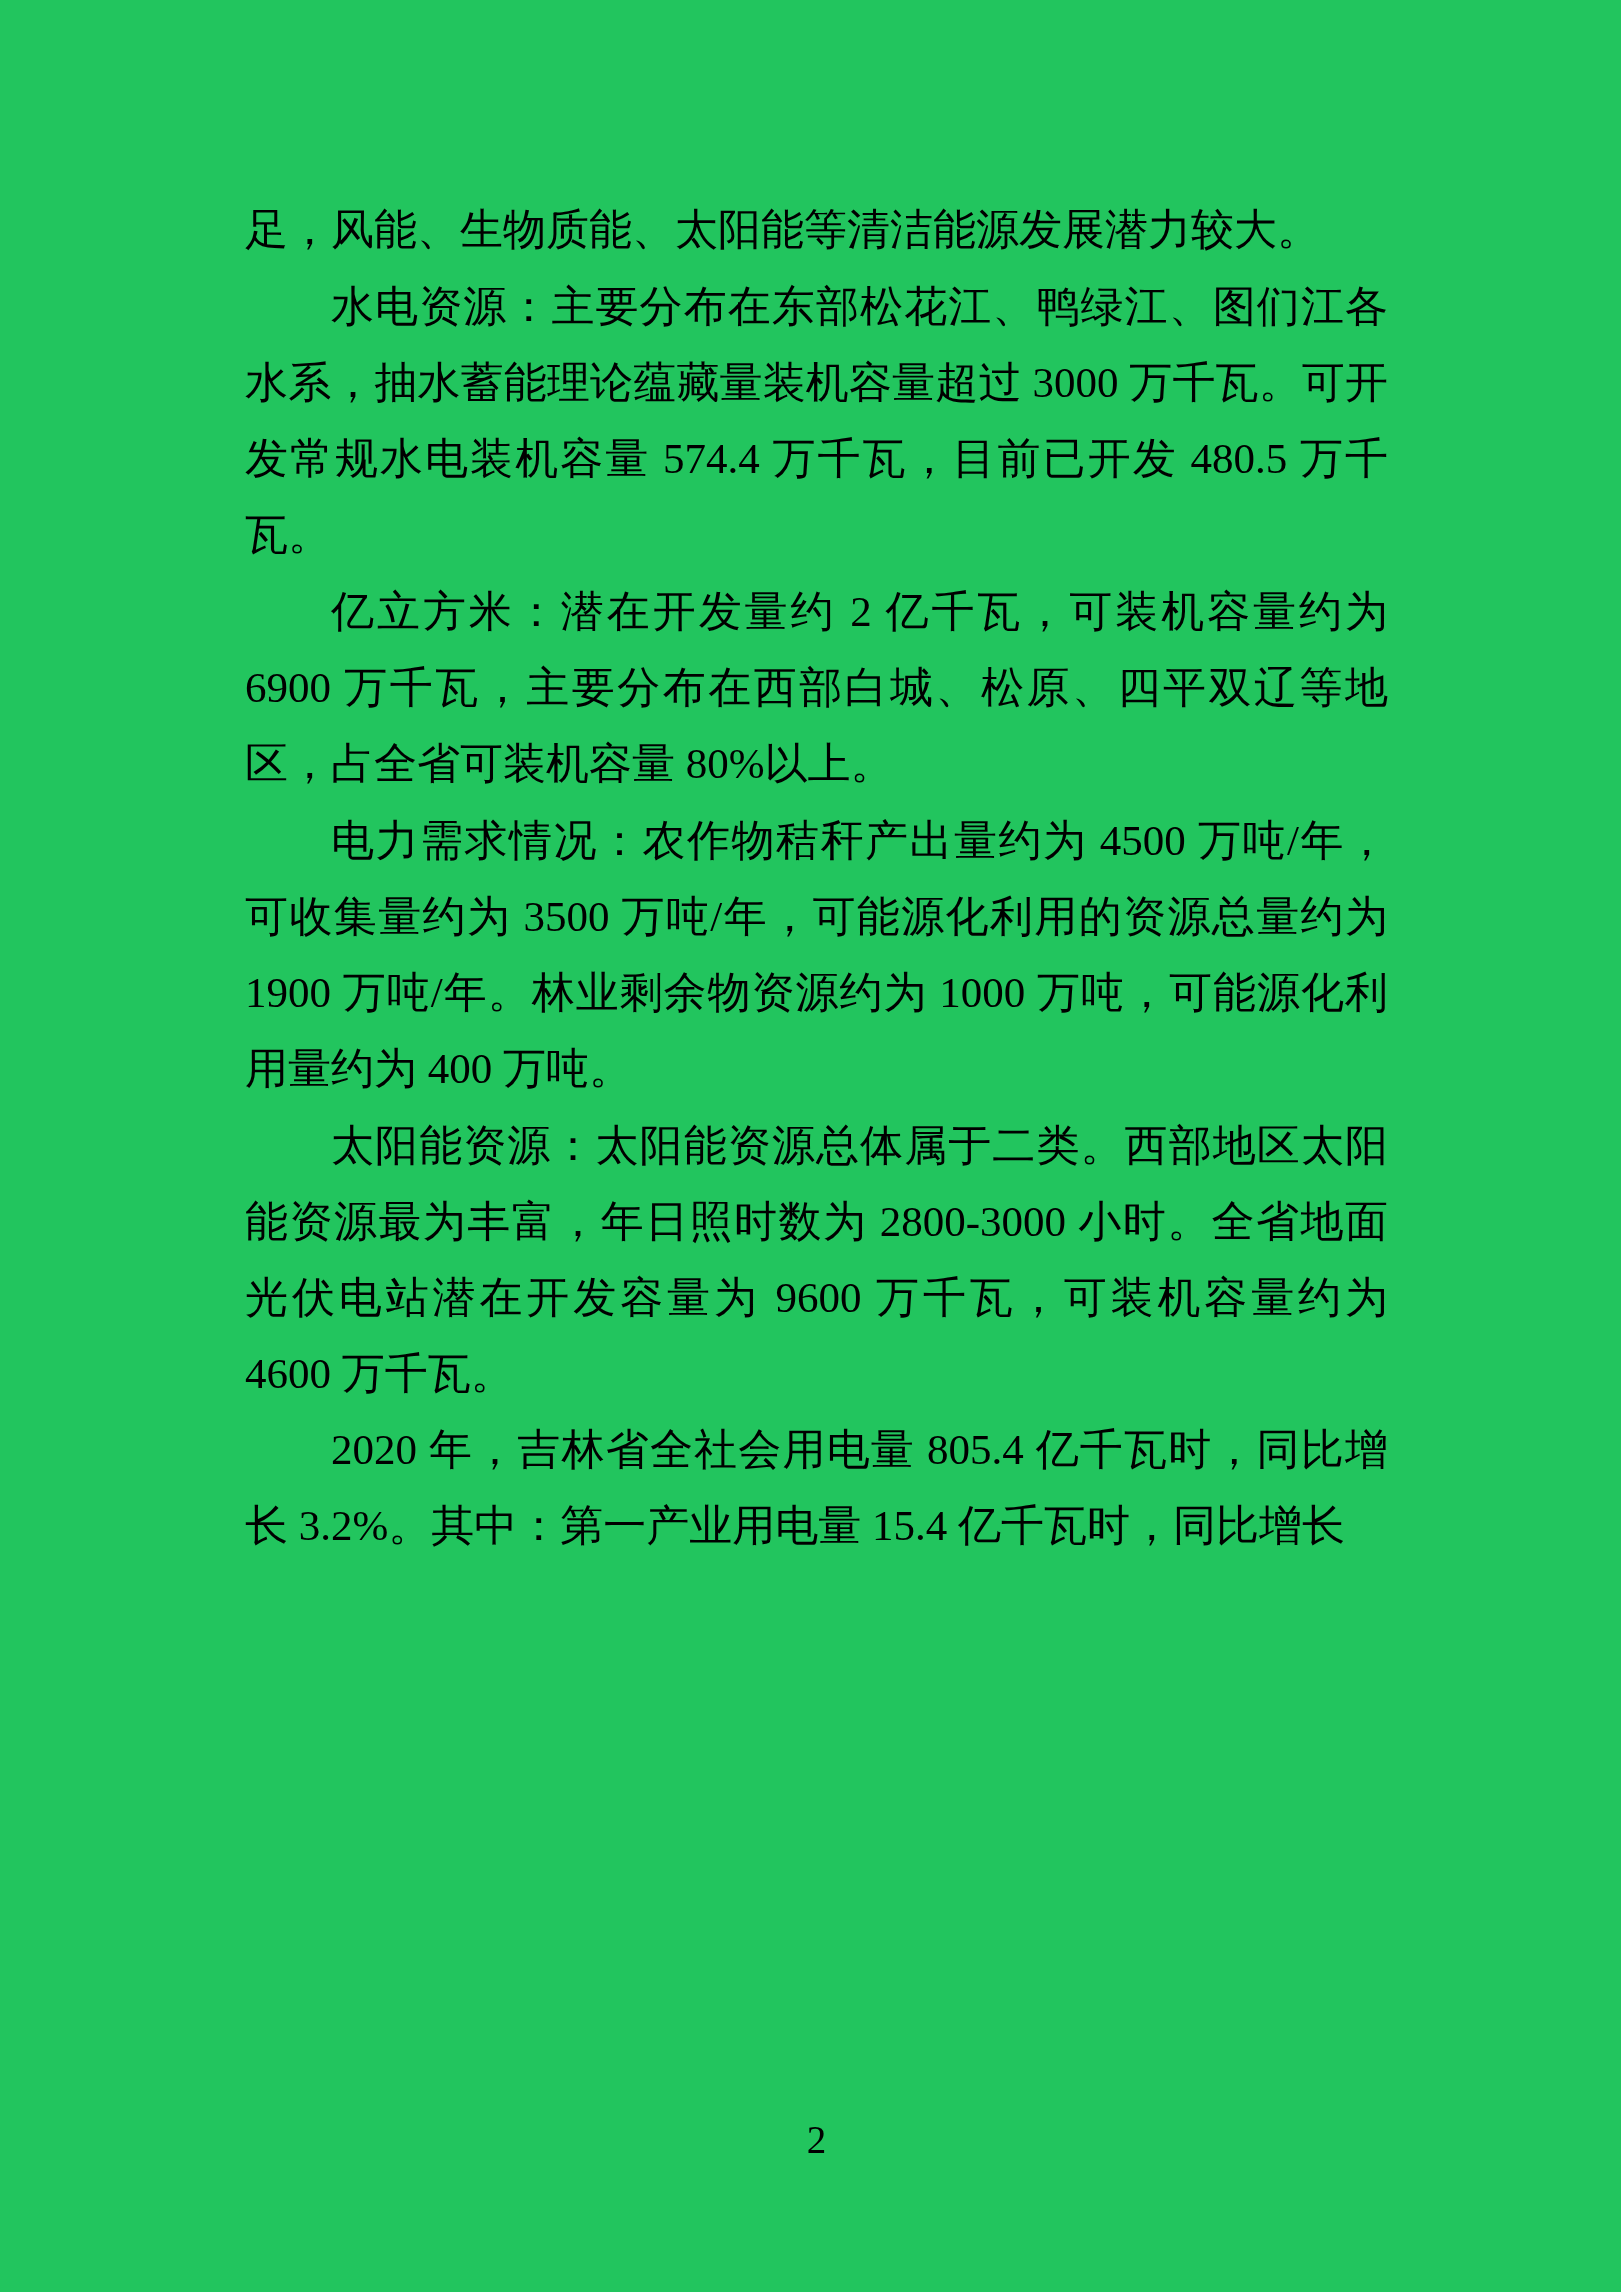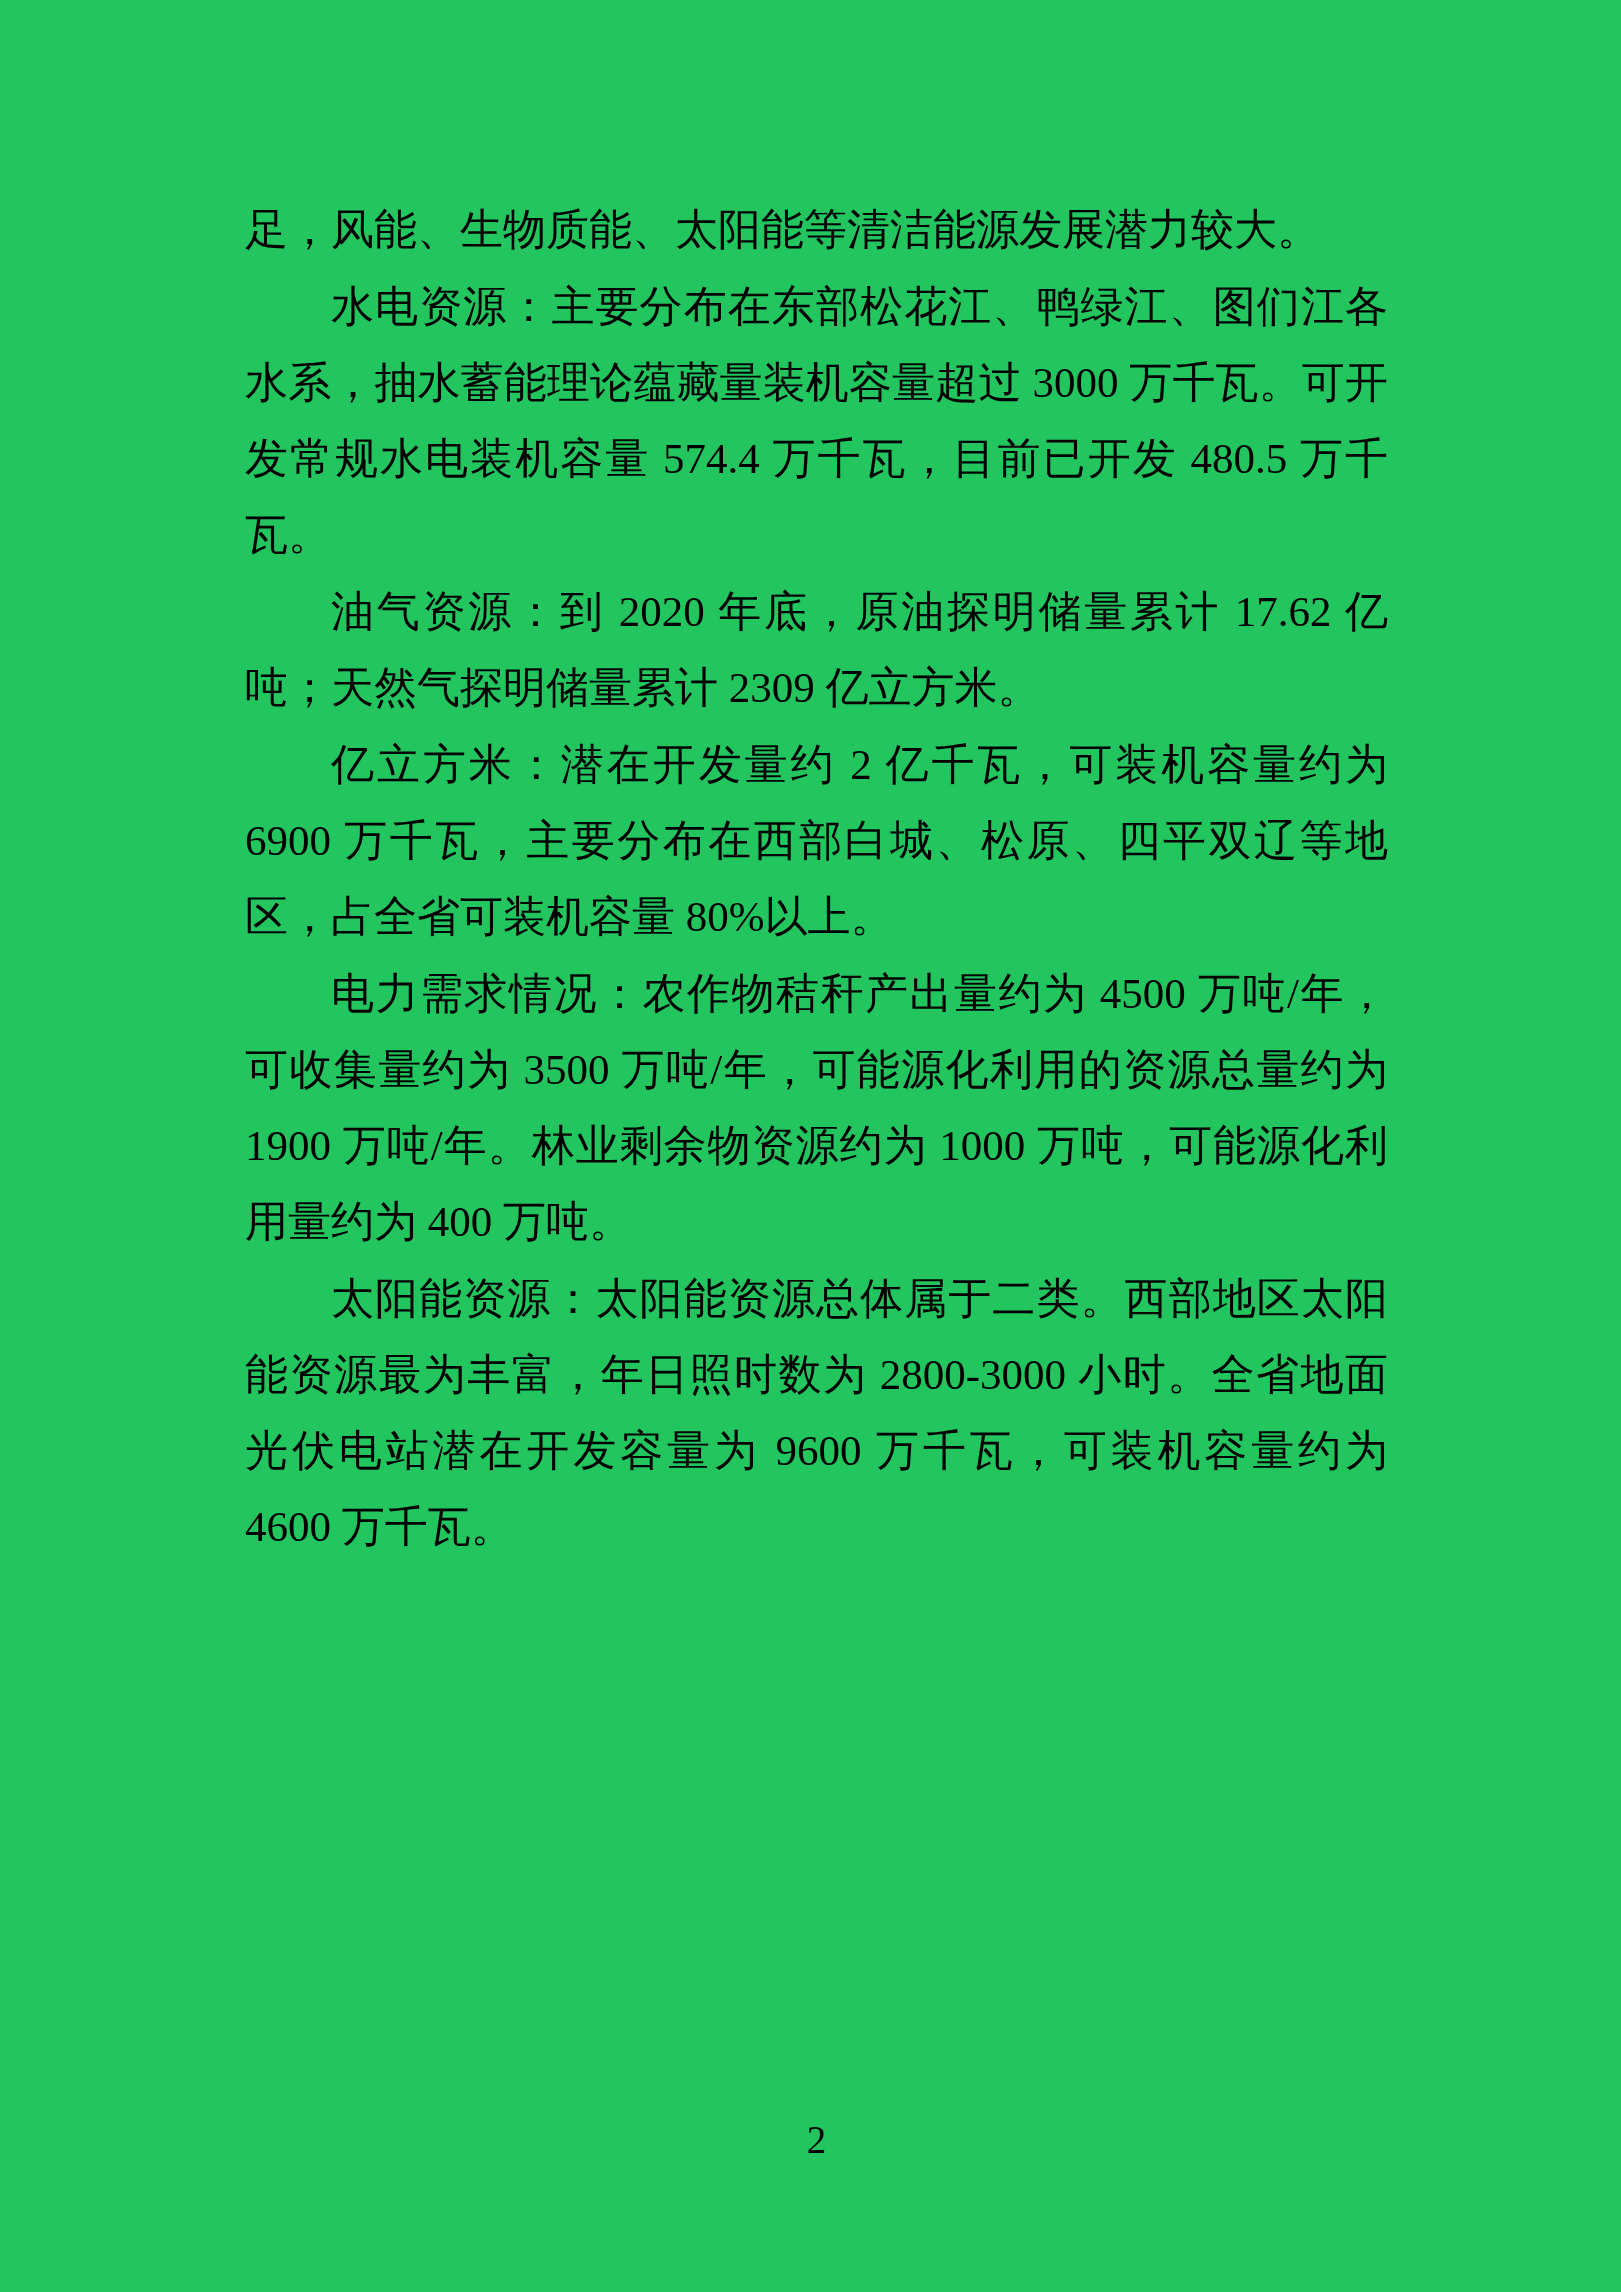--- a/index.html
+++ b/index.html
@@ -51,27 +51,27 @@
 <body>
 
 <div class="page">
   <div class="content">
 
     <p class="para"><span>足，风能、生物质能、太阳能等清洁能源发展潜力较大。</span></p>
 
     <p class="para indent"><span class="lead">水电资源：</span><span>主要分布在东部松花江、鸭绿江、图们江各水系，抽水蓄能理论蕴藏量装机容量超过 3000 万千瓦。可开发常规水电装机容量 574.4 万千瓦，目前已开发 480.5 万千瓦。</span></p>
 
 
-    <p class="para indent"><span class="lead">油气资源：</span><span>到 2020 年底，原油探明储量累计 17.62 亿吨；天然气探明储量累计 2309 亿立方米。</span></p>
 
     <p class="para indent"><span class="lead">亿立方米：</span><span>潜在开发量约 2 亿千瓦，可装机容量约为 6900 万千瓦，主要分布在西部白城、松原、四平双辽等地区，占全省可装机容量 80%以上。</span></p>
 
     <p class="para indent"><span class="lead">电力需求情况：</span><span>农作物秸秆产出量约为 4500 万吨/年，可收集量约为 3500 万吨/年，可能源化利用的资源总量约为 1900 万吨/年。林业剩余物资源约为 1000 万吨，可能源化利用量约为 400 万吨。</span></p>
 
     <p class="para indent"><span class="lead">太阳能资源：</span><span>太阳能资源总体属于二类。西部地区太阳能资源最为丰富，年日照时数为 2800-3000 小时。全省地面光伏电站潜在开发容量为 9600 万千瓦，可装机容量约为 4600 万千瓦。</span></p>
 
 
+    <p class="para indent"><span>2020 年，吉林省全社会用电量 805.4 亿千瓦时，同比增长 3.2%。其中：第一产业用电量 15.4 亿千瓦时，同比增长</span></p>
 
   </div>
 
   <div class="footer">2</div>
 </div>
 
 
 </body></html>

